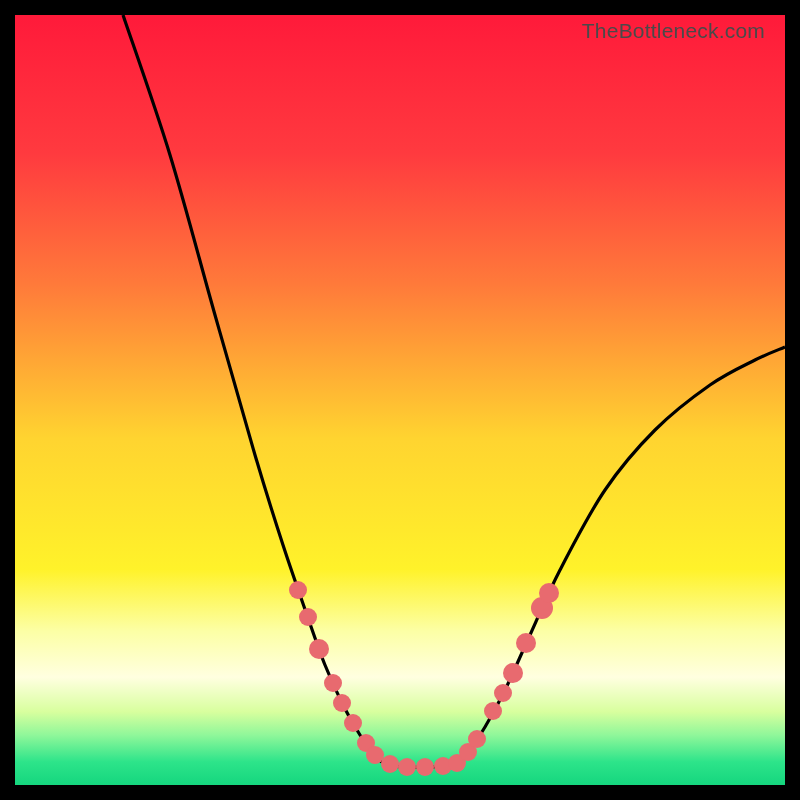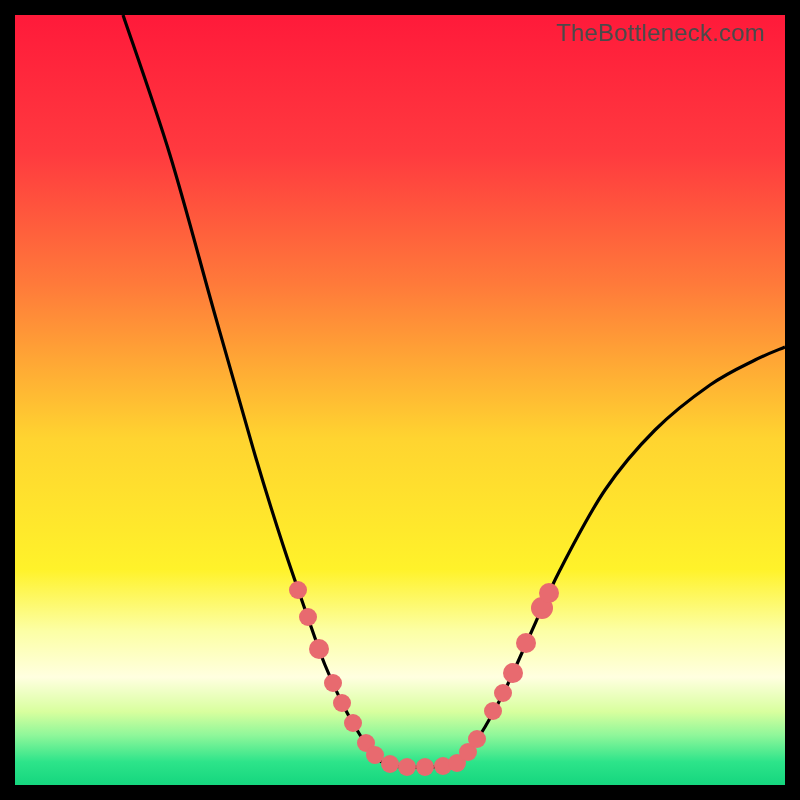--- a/index.html
+++ b/index.html
@@ -24,21 +24,21 @@
     left: 0;
     top: 0;
     width: 770px;
     height: 770px;
   }
   .watermark {
     position: absolute;
     top: 4px;
     right: 20px;
     color: #4a4a4a;
-    font-size: 24px;
+    font-size: 21px;
     font-weight: 500;
     letter-spacing: 0.2px;
   }
   svg {
     position: absolute;
     left: 0;
     top: 0;
   }
 </style>
 </head>

